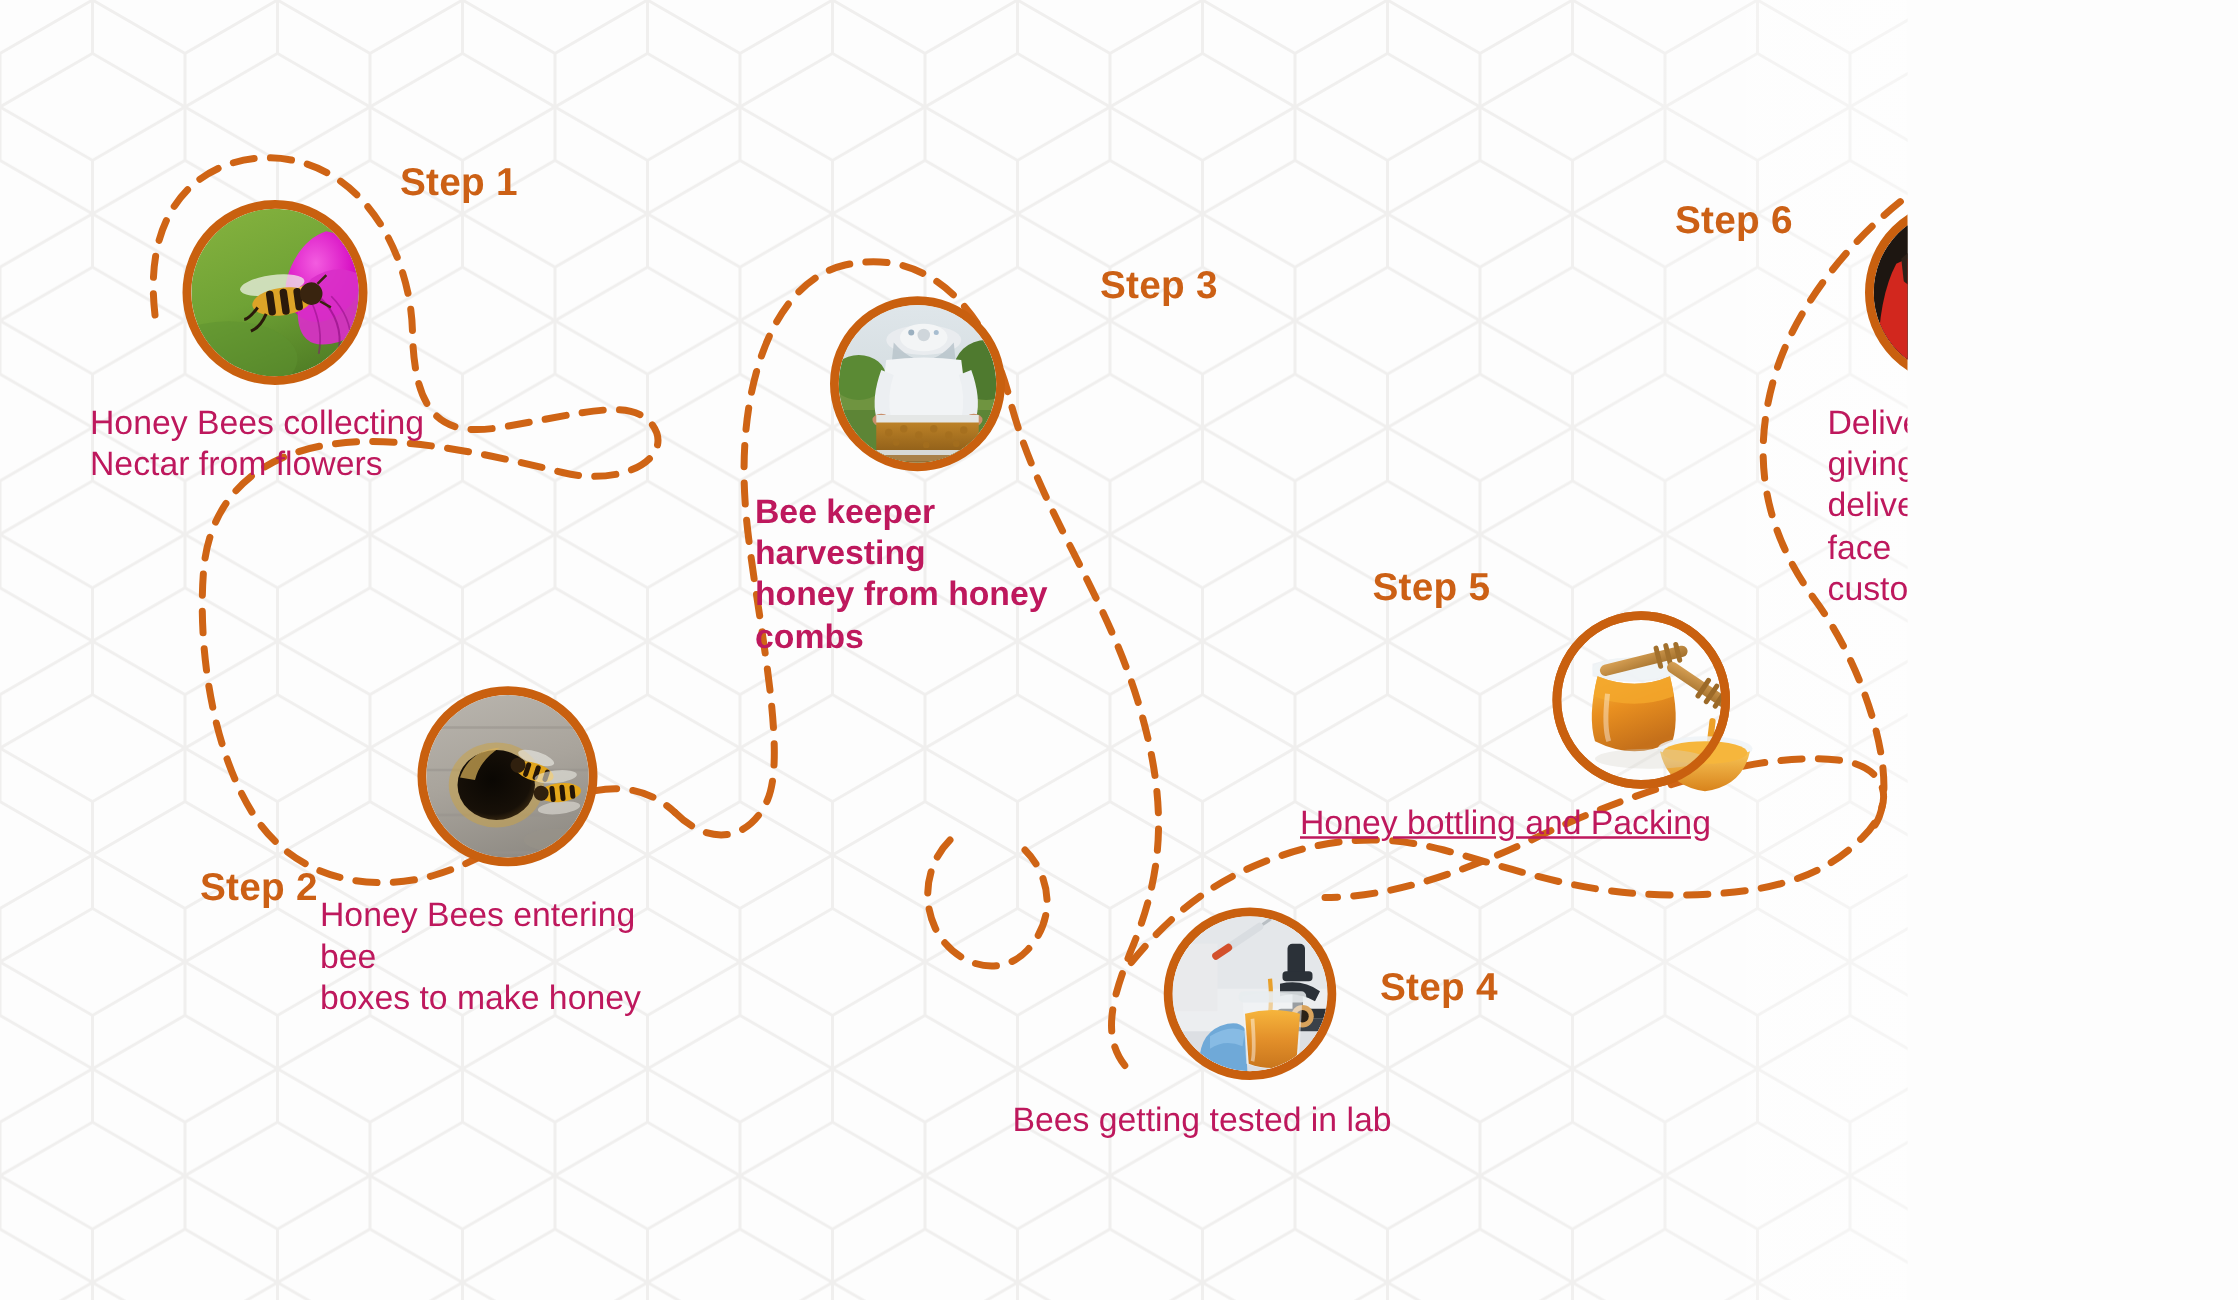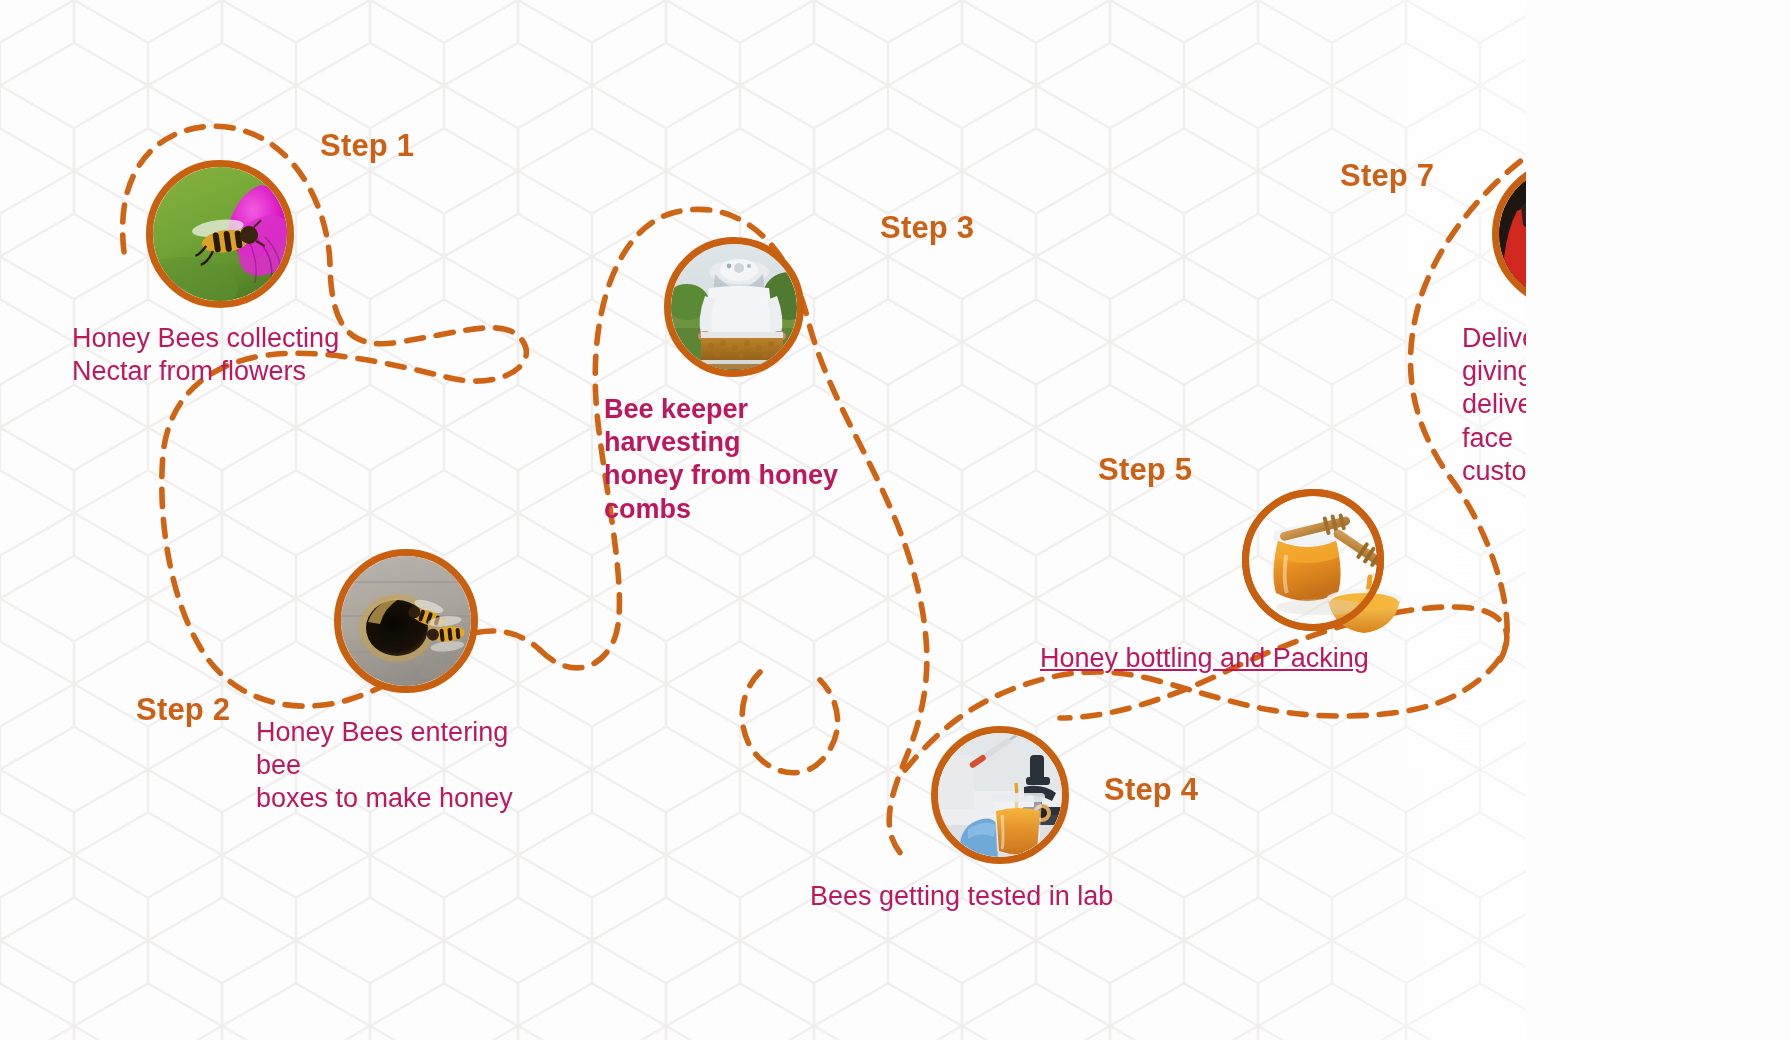--- a/index.html
+++ b/index.html
@@ -216,21 +216,21 @@
             <ellipse cx="18" cy="10" rx="17" ry="7.5" fill="#e5a71b"></ellipse>
             <rect x="10" y="4" width="4" height="13" rx="2" fill="#241506"></rect>
             <rect x="18" y="4" width="4" height="13" rx="2" fill="#241506"></rect>
             <rect x="26" y="5" width="4" height="11" rx="2" fill="#241506"></rect>
             <circle cx="3" cy="9" r="6" fill="#30200e"></circle>
           </g>
           <ellipse cx="104" cy="116" rx="26" ry="9" fill="#979389" opacity=".6"></ellipse>
         </svg>
       </div>
     </div>
-    <div class="step-label" style="left:136px;top:692px;text-align:center;">Step 2</div>
+    <div class="step-label" style="left:160px;top:692px;text-align:center;">Step 2</div>
     <div class="step-caption" style="left:256px;top:716px;width:260px;">Honey Bees entering bee
 boxes to make honey</div>
   </div>
 
   <div class="step">
     <div class="photo-circle" style="left:664px;top:237px;width:140px;height:140px;">
       <div class="photo-inner">
         <svg viewBox="0 0 140 140" width="140" height="140">
           <defs>
             <linearGradient id="sky3" x1="0" y1="0" x2="0" y2="1">
@@ -439,19 +439,19 @@
 
           <g>
             <path d="M56 98 l56 6 l0 36 l-56 -8z" fill="url(#boxg)"></path>
             <path d="M56 98 l56 6 l-8 -16 l-52 -4z" fill="#e2bd86"></path>
             <path d="M112 104 l0 36 l6 -8 l0 -34z" fill="#a67a41"></path>
             <path d="M82 101 l2 36" stroke="#a0773f" stroke-width="2.4"></path>
           </g>
         </svg>
       </div>
     </div>
-    <div class="step-label" style="left:1340px;top:158px;">Step 7</div>
+    <div class="step-label" style="left:1340px;top:158px;">Step 6</div>
     <div class="step-caption" style="left:1462px;top:322px;width:240px;">Delivery agent giving
 delivery to a happy face
 customer</div>
   </div>
 
 </div>
 
 </body></html>

